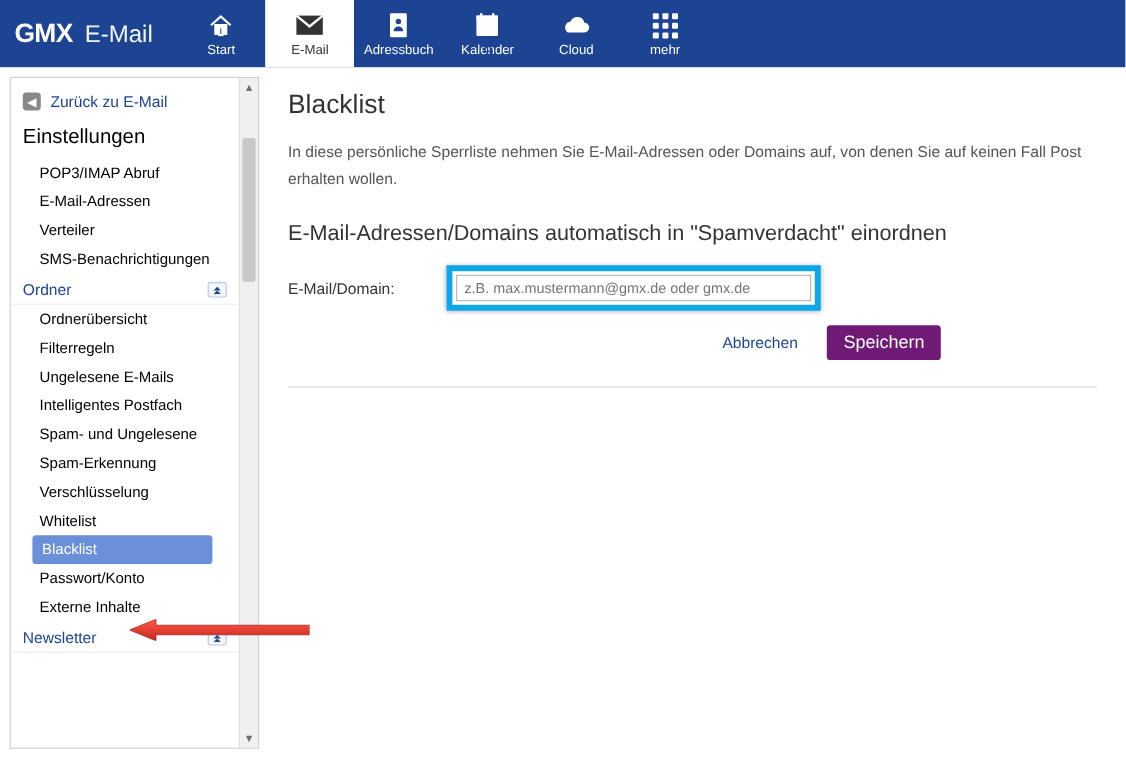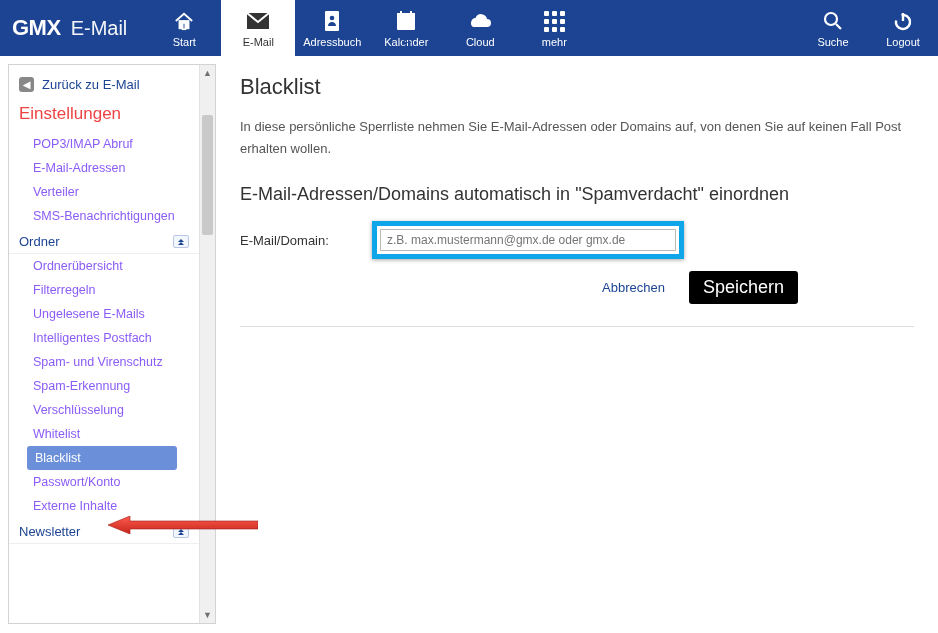--- a/index.html
+++ b/index.html
@@ -16,44 +16,44 @@
 .nav-right { margin-left:auto; display:flex; height:100%; }
 .nav-right .nav-item { width:70px; }
 svg { display:block; }
 
 .content { display:flex; }
 
 .sidebar { width:208px; border:1px solid #d3d3d3; margin:8px 0 8px 8px; position:relative; }
 .side-inner { position:absolute; inset:0; overflow-y:hidden; padding:6px 0 6px 0; }
 .back-link { display:flex; align-items:center; gap:8px; color:#1c4493; padding:6px 10px; cursor:pointer; font-size:13px; }
 .back-link .sq { width:15px; height:15px; background:#888; border-radius:3px; display:flex; align-items:center; justify-content:center; color:#fff; font-size:10px; }
-.side-title { font-size:17px; color:#ef4444; padding:6px 10px 8px; }
+.side-title { font-size:17px; color:#000000; padding:6px 10px 8px; }
 .group-hdr { display:flex; align-items:center; justify-content:space-between; color:#1c4493; font-size:13px; padding:6px 10px 4px; border-bottom:1px solid #eee; cursor:pointer; }
 .group-hdr .chev { width:16px; height:13px; border:1px solid #b9c7e4; background:#f2f6fd; border-radius:2px; display:flex; flex-direction:column; align-items:center; justify-content:center; gap:0px; }
 .group-hdr .chev span{ display:block; width:0; height:0; border-left:3px solid transparent; border-right:3px solid transparent; border-bottom:3px solid #1c4493; }
-.side-item { padding:5px 10px 5px 24px; color:#8b5cf6; font-size:12.5px; cursor:pointer; }
+.side-item { padding:5px 10px 5px 24px; color:#000000; font-size:12.5px; cursor:pointer; }
 .side-item.selected { background:#6b8fd8; color:#fff; border-radius:3px; margin:0 22px 0 18px; padding-left:8px; }
 .scrollbar { position:absolute; right:0; top:0; bottom:0; width:16px; background:#f0f0f0; border-left:1px solid #e2e2e2; }
 .scrollbar .thumb { position:absolute; left:2px; right:2px; top:50px; height:120px; background:#c9c9c9; border-radius:2px; }
 .scrollbar .arr { position:absolute; left:0; right:0; height:16px; display:flex; align-items:center; justify-content:center; color:#707070; font-size:9px; }
 .scrollbar .arr.up{ top:0; } .scrollbar .arr.dn{ bottom:0; }
 
 .ann-arrow { position:absolute; z-index:5; }
 
 .main { flex:1; padding:18px 24px 0 24px; }
 h1.page { font-size:22px; font-weight:400; color:#333; margin-bottom:16px; }
 .desc { color:#555; line-height:1.7; margin-bottom:24px; }
 .subhead { font-weight:normal; font-size:18px; color:#333; margin-bottom:16px; }
 .form-row { display:flex; align-items:center; gap:4px; }
 .form-label { width:128px; text-align:left; color:#333; font-size:13px; }
 .input-hl { border:5px solid #0ea5e9; padding:3px; box-shadow:0 1px 4px rgba(0,0,0,.35); }
 .input-hl input { width:296px; height:22px; border:1px solid #bbb; padding:2px 6px; font-size:12px; color:#888; }
 .form-actions { margin:12px 0 22px 0; display:flex; gap:24px; justify-content:flex-start; padding-left:362px; align-items:center; }
 .link-btn { color:#1c4493; background:none; border:none; cursor:pointer; font-size:13px; }
-.primary-btn { background:#000000; color:#fff; border:none; border-radius:3px; padding:6px 14px; cursor:pointer; font-size:18px; }
+.primary-btn { background:#701a75; color:#fff; border:none; border-radius:3px; padding:6px 14px; cursor:pointer; font-size:15px; }
 hr.sep { border:none; border-top:1px solid #ddd; }
 
 .grid9 { display:grid; grid-template-columns:repeat(3,5px); grid-template-rows:repeat(3,5px); gap:3px; }
 .grid9 i { width:5px; height:5px; background:#fff; border-radius:1px; }
 </style>
 </head>
 <body>
 
 <div class="topnav">
   <div class="brand">
@@ -123,40 +123,20 @@
             <i></i>
             <i></i>
             <i></i>
             <i></i>
             <i></i>
           </span>
       </span>
       <span>mehr</span>
     </div>
   </div>
-  <div class="nav-right">
-    <div class="nav-item">
-      <span class="ic">
-        <svg width="20" height="20" viewBox="0 0 20 20" fill="none" stroke="#fff" stroke-width="2.2">
-            <circle cx="8" cy="8" r="6"></circle>
-            <line x1="13" y1="13" x2="18" y2="18"></line>
-          </svg>
-      </span>
-      <span>Suche</span>
-    </div>
-    <div class="nav-item">
-      <span class="ic">
-        <svg width="20" height="20" viewBox="0 0 20 20" fill="none" stroke="#fff" stroke-width="2.4">
-            <circle cx="10" cy="11" r="7" stroke-dasharray="30 8" transform="rotate(-55 10 11)"></circle>
-            <line x1="10" y1="2" x2="10" y2="10"></line>
-          </svg>
-      </span>
-      <span>Logout</span>
-    </div>
-  </div>
 </div>
 
 <div class="content" style="position:relative; height:577px;">
 
   <div class="sidebar" style="height:560px;">
     <div class="side-inner" style="right:16px;">
       <div class="back-link">
         <span class="sq">◀</span>
         <span>Zurück zu E-Mail</span>
       </div>
@@ -172,21 +152,21 @@
         <span class="chev">
             <span></span>
             <span></span>
           </span>
       </div>
       <div class="side-item">Ordnerübersicht</div>
       <div class="side-item">Filterregeln</div>
       <div class="side-item">Ungelesene E-Mails</div>
       <div class="side-item">Intelligentes Postfach</div>
 
-      <div class="side-item">Spam- und Virenschutz</div>
+      <div class="side-item">Spam- und Ungelesene</div>
       <div class="side-item">Spam-Erkennung</div>
       <div class="side-item">Verschlüsselung</div>
       <div class="side-item">Whitelist</div>
       <div class="side-item selected">Blacklist</div>
       <div class="side-item">Passwort/Konto</div>
       <div class="side-item">Externe Inhalte</div>
 
       <div class="group-hdr">
         <span>Newsletter</span>
         <span class="chev">

